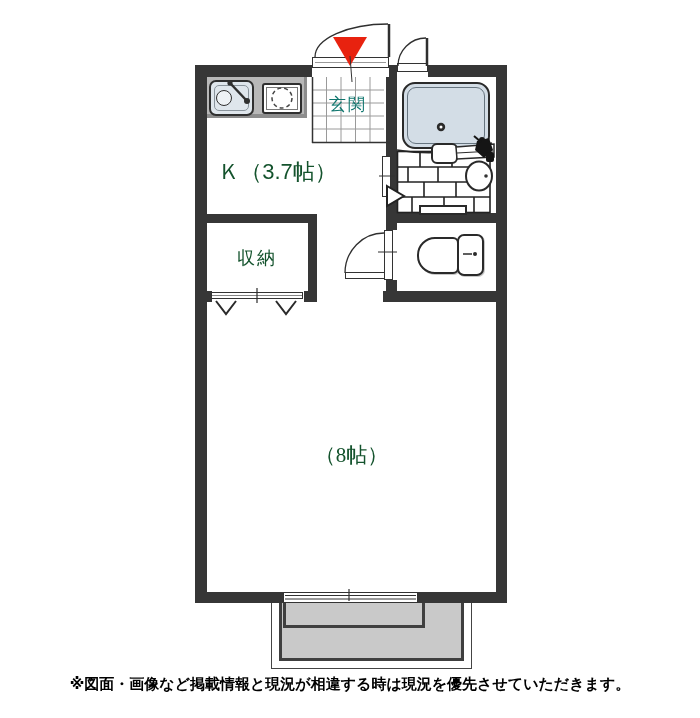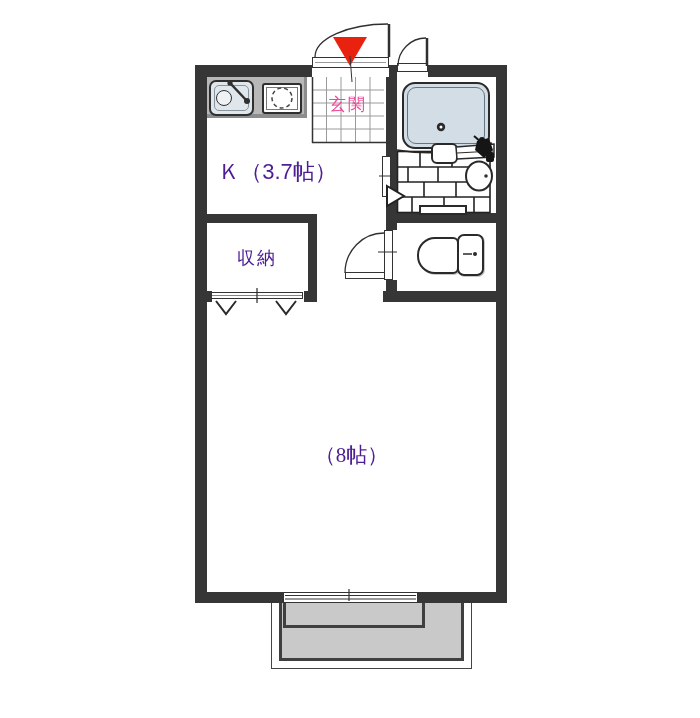--- a/index.html
+++ b/index.html
@@ -3,21 +3,21 @@
 <meta charset="utf-8">
 <style>
   html,body{margin:0;padding:0;background:#fff;}
   #stage{position:relative;width:700px;height:718px;background:#fff;overflow:hidden;
          font-family:"Liberation Sans","DejaVu Sans",sans-serif;}
   #stage *{box-sizing:border-box;}
   .abs{position:absolute;}
   .wall{position:absolute;background:var(--wall,#363636);}
   .open{position:absolute;background:#fff;}
   .bar{position:absolute;background:#fff;border:1px solid #333;}
-  .lbl{position:absolute;color:#4c1d95;text-align:center;white-space:nowrap;}
+  .lbl{position:absolute;color:#14532d;text-align:center;white-space:nowrap;}
   svg.lineart{position:absolute;left:0;top:0;pointer-events:none;}
   .inner-line{position:absolute;inset:3px;border:1px solid #8a949c;border-radius:5px;}
 </style>
 </head>
 <body>
 
 <div id="stage">
 
   <div class="abs" style="left:207px;top:77px;width:100px;height:41px;background:var(--counter-fill);box-shadow:inset -3px -4px 0 #8d8d8d;"></div>
   <div class="abs" style="left:209px;top:80px;width:45px;height:36px;background:var(--sink-fill);border:2px solid #2f2f2f;border-radius:7px;">
@@ -172,17 +172,18 @@
     </g>
 
     <g stroke="#333">
       <line x1="285" y1="595.5" x2="416" y2="595.5" stroke-width="1"></line>
       <line x1="285" y1="599" x2="416" y2="599" stroke-width="1"></line>
       <line x1="349" y1="589" x2="349" y2="601" stroke-width="1.2"></line>
     </g>
   </svg>
 
   <div class="lbl" style="left:210px;top:157px;width:135px;font-size:22px;">Ｋ（3.7帖）</div>
-  <div class="lbl" style="left:316px;top:93px;width:64px;font-size:17px;letter-spacing:2px;color:#ec4899;">玄関</div>
+  <div class="lbl" style="left:316px;top:93px;width:64px;font-size:17px;letter-spacing:2px;color:#0f766e;">玄関</div>
   <div class="lbl" style="left:215px;top:246px;width:84px;font-size:18px;letter-spacing:2px;">収納</div>
   <div class="lbl" style="left:279px;top:441px;width:145px;font-size:21px;font-family:Liberation Serif, serif;">（8帖）</div>
 
+  <div class="lbl" style="left:0;top:675px;width:700px;font-size:15px;font-weight:bold;color:#000;">※図面・画像など掲載情報と現況が相違する時は現況を優先させていただきます。</div>
 </div>
 
 </body></html>

